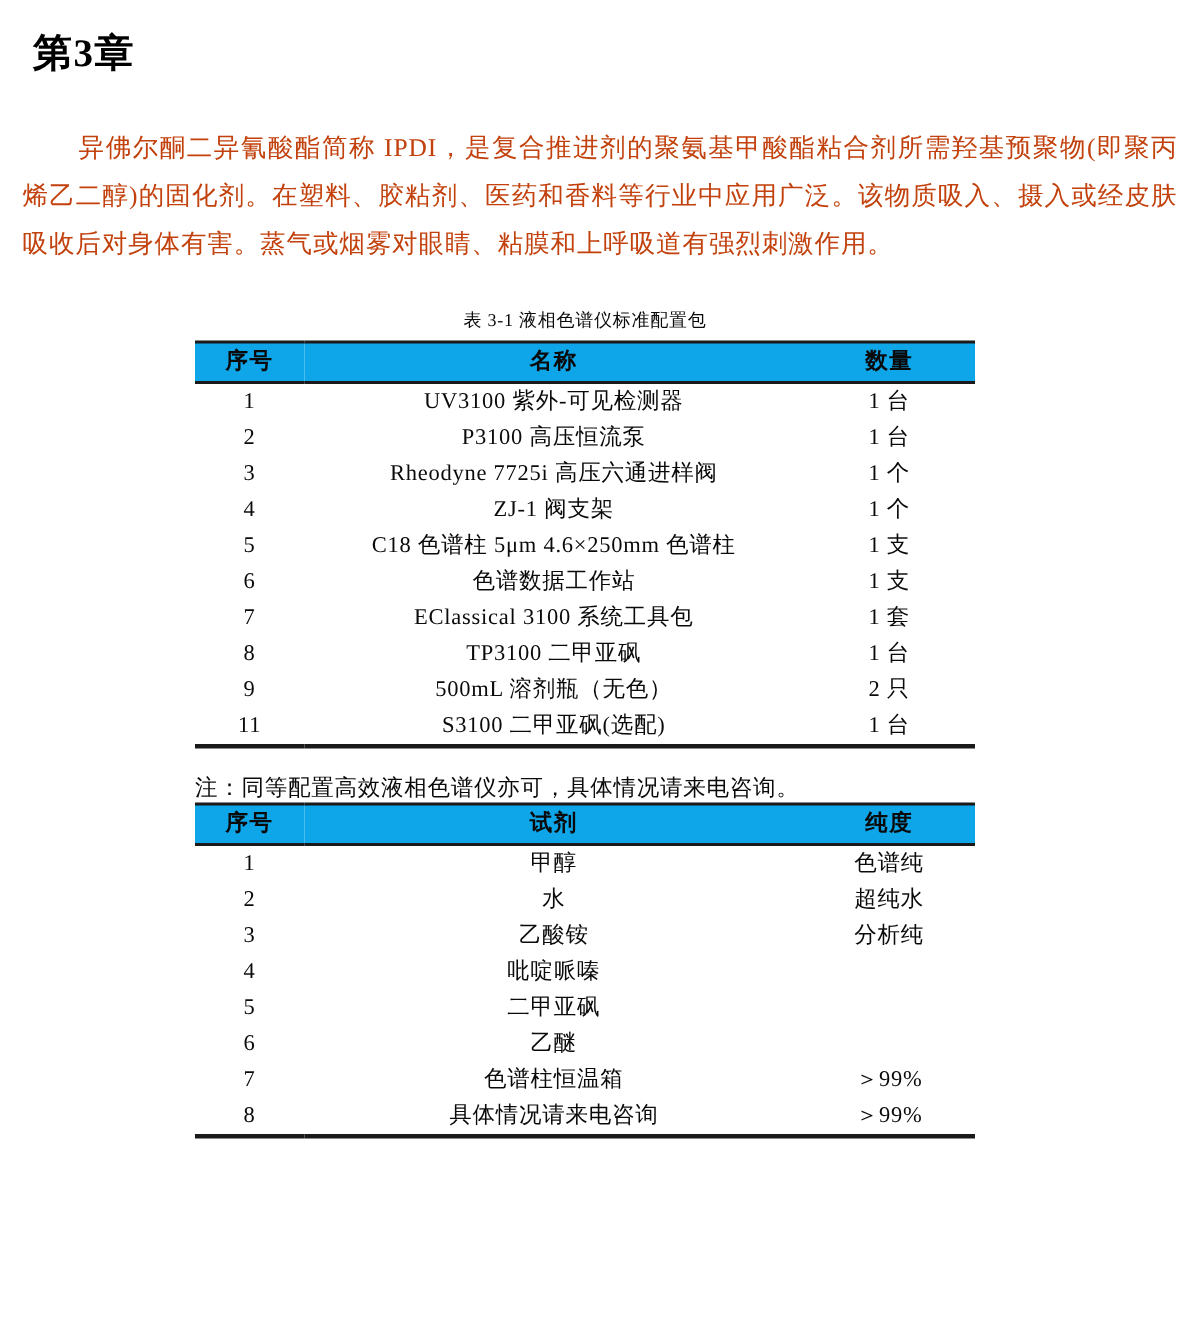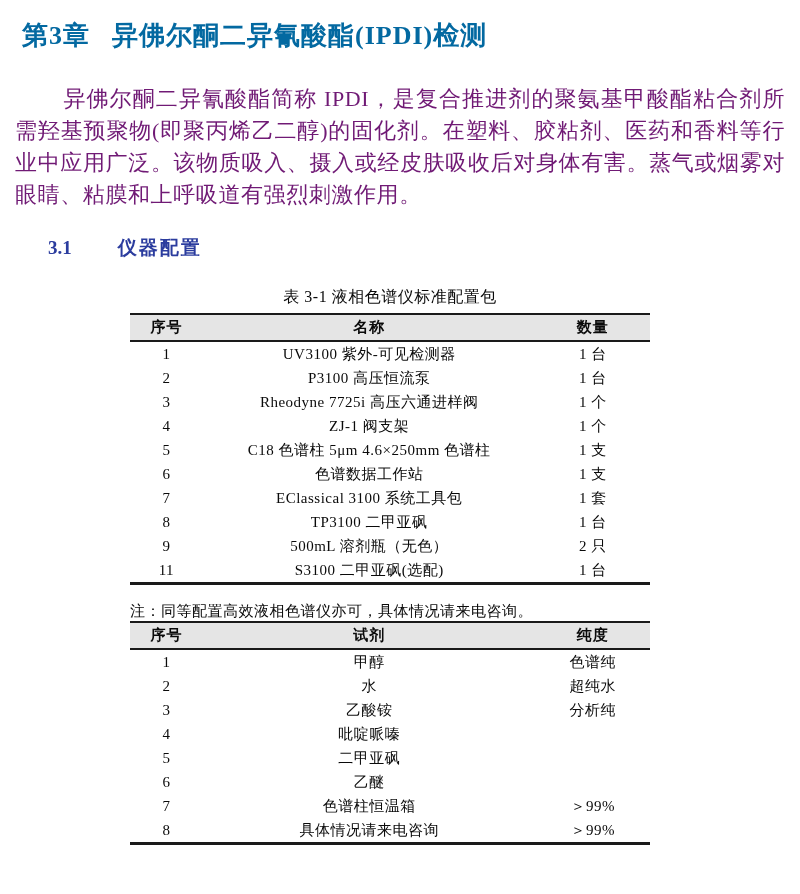--- a/index.html
+++ b/index.html
@@ -19,67 +19,67 @@
     height: 894px;
     box-sizing: border-box;
     padding-top: 16px;
     background: #ffffff;
   }
   
   .chapter-heading {
     margin: 2px 0 0 22px;
     font-size: 26px;
     font-weight: bold;
-    color: #0369a1;
+    color: #000000;
     letter-spacing: 1px;
     display: flex;
     align-items: baseline;
   }
   .chapter-heading .chapter-num { flex: 0 0 auto; }
   .chapter-heading .chapter-ttl { margin-left: 22px; }
   
   .intro {
     margin: 30px 15px 0 15px;
-    font-size: 22px;
+    font-size: 17px;
     line-height: 32px;
     text-indent: 2.2em;
     text-align: justify;
     letter-spacing: 0.6px;
-    color: #701a75;
+    color: #c2410c;
   }
   
   .section-heading {
     margin: 24px 0 0 48px;
     font-size: 19px;
     font-weight: bold;
     color: #2b3c9e;
     display: flex;
     align-items: baseline;
   }
   .section-heading .section-ttl { margin-left: 46px; letter-spacing: 2px; }
   
   .table-block { margin: 0; }
   .table-caption {
     width: 520px;
     margin: 26px 0 5px 130px;
     text-align: center;
-    font-size: 16px;
+    font-size: 12px;
     letter-spacing: 0.5px;
     color: #0a0a0a;
   }
   .table-caption.second-caption { margin-top: 44px; }
   table.doc-table {
     width: 520px;
     margin-left: 130px;
     border-collapse: collapse;
     font-size: 15px;
     color: #0a0a0a;
   }
   table.doc-table thead tr {
-    background: #e5e5e5;
+    background: #0ea5e9;
     border-top: 2px solid #1a1a1a;
     border-bottom: 2px solid #1a1a1a;
   }
   table.doc-table th {
     font-weight: bold;
     padding: 3px 4px;
     line-height: 19px;
     text-align: center;
     letter-spacing: 1px;
   }
@@ -100,29 +100,24 @@
     color: #0a0a0a;
   }
 </style>
 </head>
 <body>
 
 <div class="page">
 
   <div class="chapter-heading">
     <span class="chapter-num">第3章</span>
-    <span class="chapter-ttl">异佛尔酮二异氰酸酯(IPDI)检测</span>
   </div>
 
   <p class="intro">异佛尔酮二异氰酸酯简称 IPDI，是复合推进剂的聚氨基甲酸酯粘合剂所需羟基预聚物(即聚丙烯乙二醇)的固化剂。在塑料、胶粘剂、医药和香料等行业中应用广泛。该物质吸入、摄入或经皮肤吸收后对身体有害。蒸气或烟雾对眼睛、粘膜和上呼吸道有强烈刺激作用。</p>
 
-  <div class="section-heading">
-    <span class="section-num">3.1</span>
-    <span class="section-ttl">仪器配置</span>
-  </div>
 
   <div class="table-block">
     <div class="table-caption">表 3-1 液相色谱仪标准配置包</div>
     <table class="doc-table">
         <thead>
           <tr>
             <th>序号</th>
             <th>名称</th>
             <th>数量</th>
           </tr>

